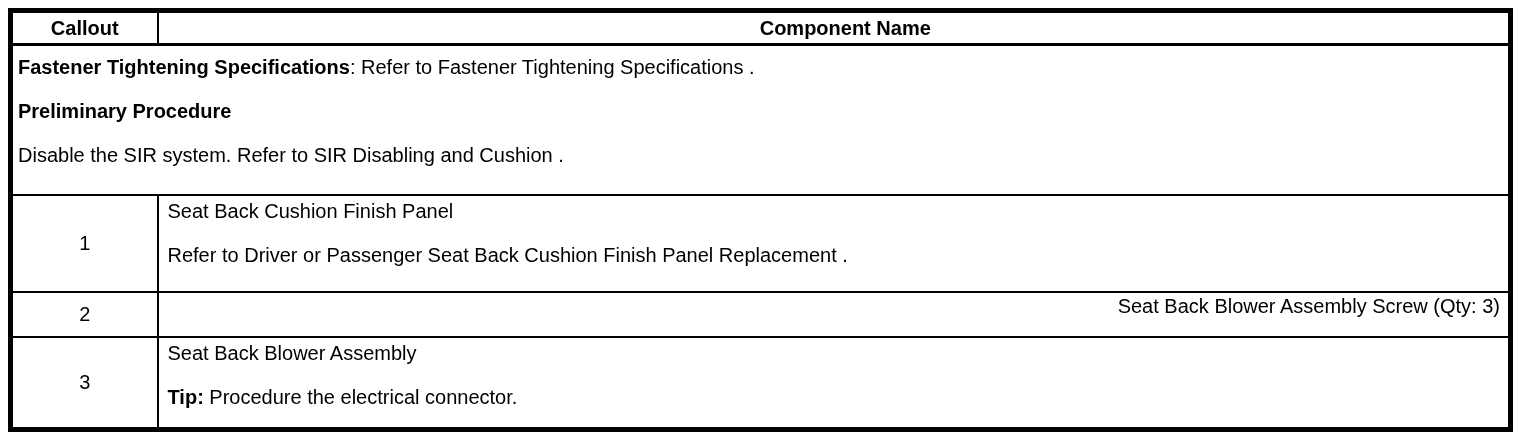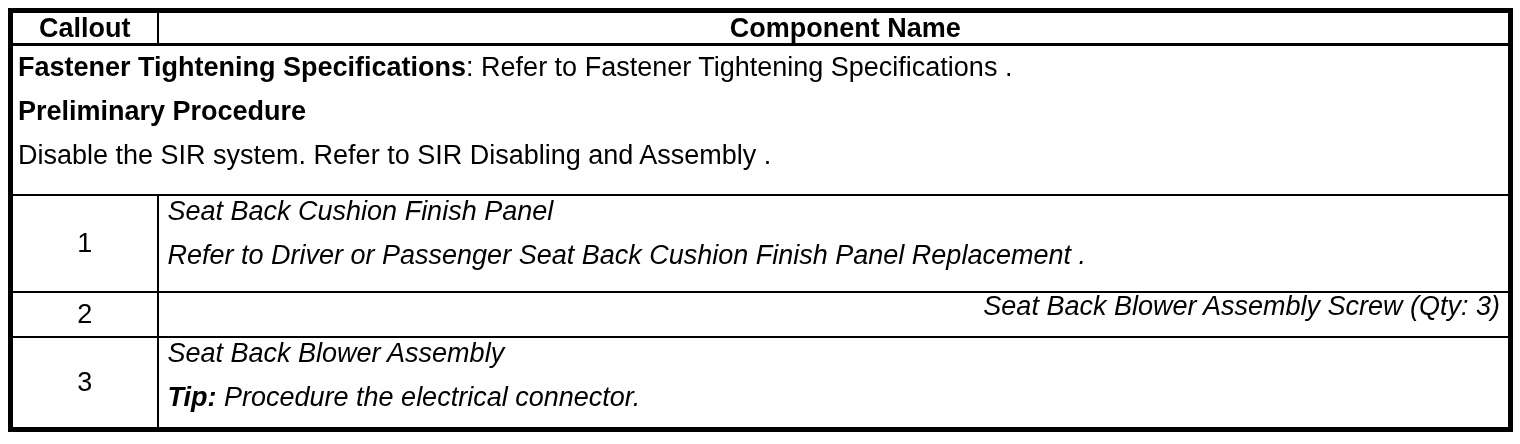--- a/index.html
+++ b/index.html
@@ -15,21 +15,21 @@
     background: #ffffff;
     overflow: hidden;
   }
   table.spec {
     position: absolute;
     left: 8px; top: 8px;
     width: 1505px;
     border-collapse: collapse;
     table-layout: fixed;
     border: 5px solid #000000;
-    font-size: 27px;
+    font-size: 20px;
     line-height: 27px;
     color: #000000;
   }
   col.c-callout { width: 147px; }
   th.callout-h {
     border-right: 2px solid #000000;
     border-bottom: 3px solid #000000;
     height: 34px;
     font-weight: bold;
     text-align: center;
@@ -51,21 +51,20 @@
   }
   .para + .para { margin-top: 17px; }
   td.callout-c {
     border-right: 2px solid #000000;
     text-align: center;
     vertical-align: middle;
   }
   td.comp-c {
     padding: 2px 8px 16px 9px;
     vertical-align: top;
-    font-style: italic;
   }
   tr.r1 td { height: 97px; border-bottom: 2px solid #000000; }
   tr.r2 td { height: 41px; border-bottom: 2px solid #000000; }
   tr.r2 td.comp-c { vertical-align: middle; padding-top: 0; text-align: right; }
   tr.r3 td { height: 88px; }
   .b { font-weight: bold; }
 </style>
 </head>
 <body>
 
@@ -77,21 +76,21 @@
     </colgroup>
     <tbody>
         <tr>
       <th class="callout-h">Callout</th>
       <th class="comp-h">Component Name</th>
     </tr>
     <tr>
       <td class="preamble" colspan="2">
         <div class="para"><span class="b">Fastener Tightening Specifications</span><span>: Refer to Fastener Tightening Specifications .</span></div>
         <div class="para b">Preliminary Procedure</div>
-        <div class="para">Disable the SIR system. Refer to SIR Disabling and Assembly .</div>
+        <div class="para">Disable the SIR system. Refer to SIR Disabling and Cushion .</div>
       </td>
     </tr>
     <tr class="r1">
       <td class="callout-c">1</td>
       <td class="comp-c">
         <div class="para">Seat Back Cushion Finish Panel</div>
         <div class="para">Refer to Driver or Passenger Seat Back Cushion Finish Panel Replacement .</div>
       </td>
     </tr>
     <tr class="r2">

